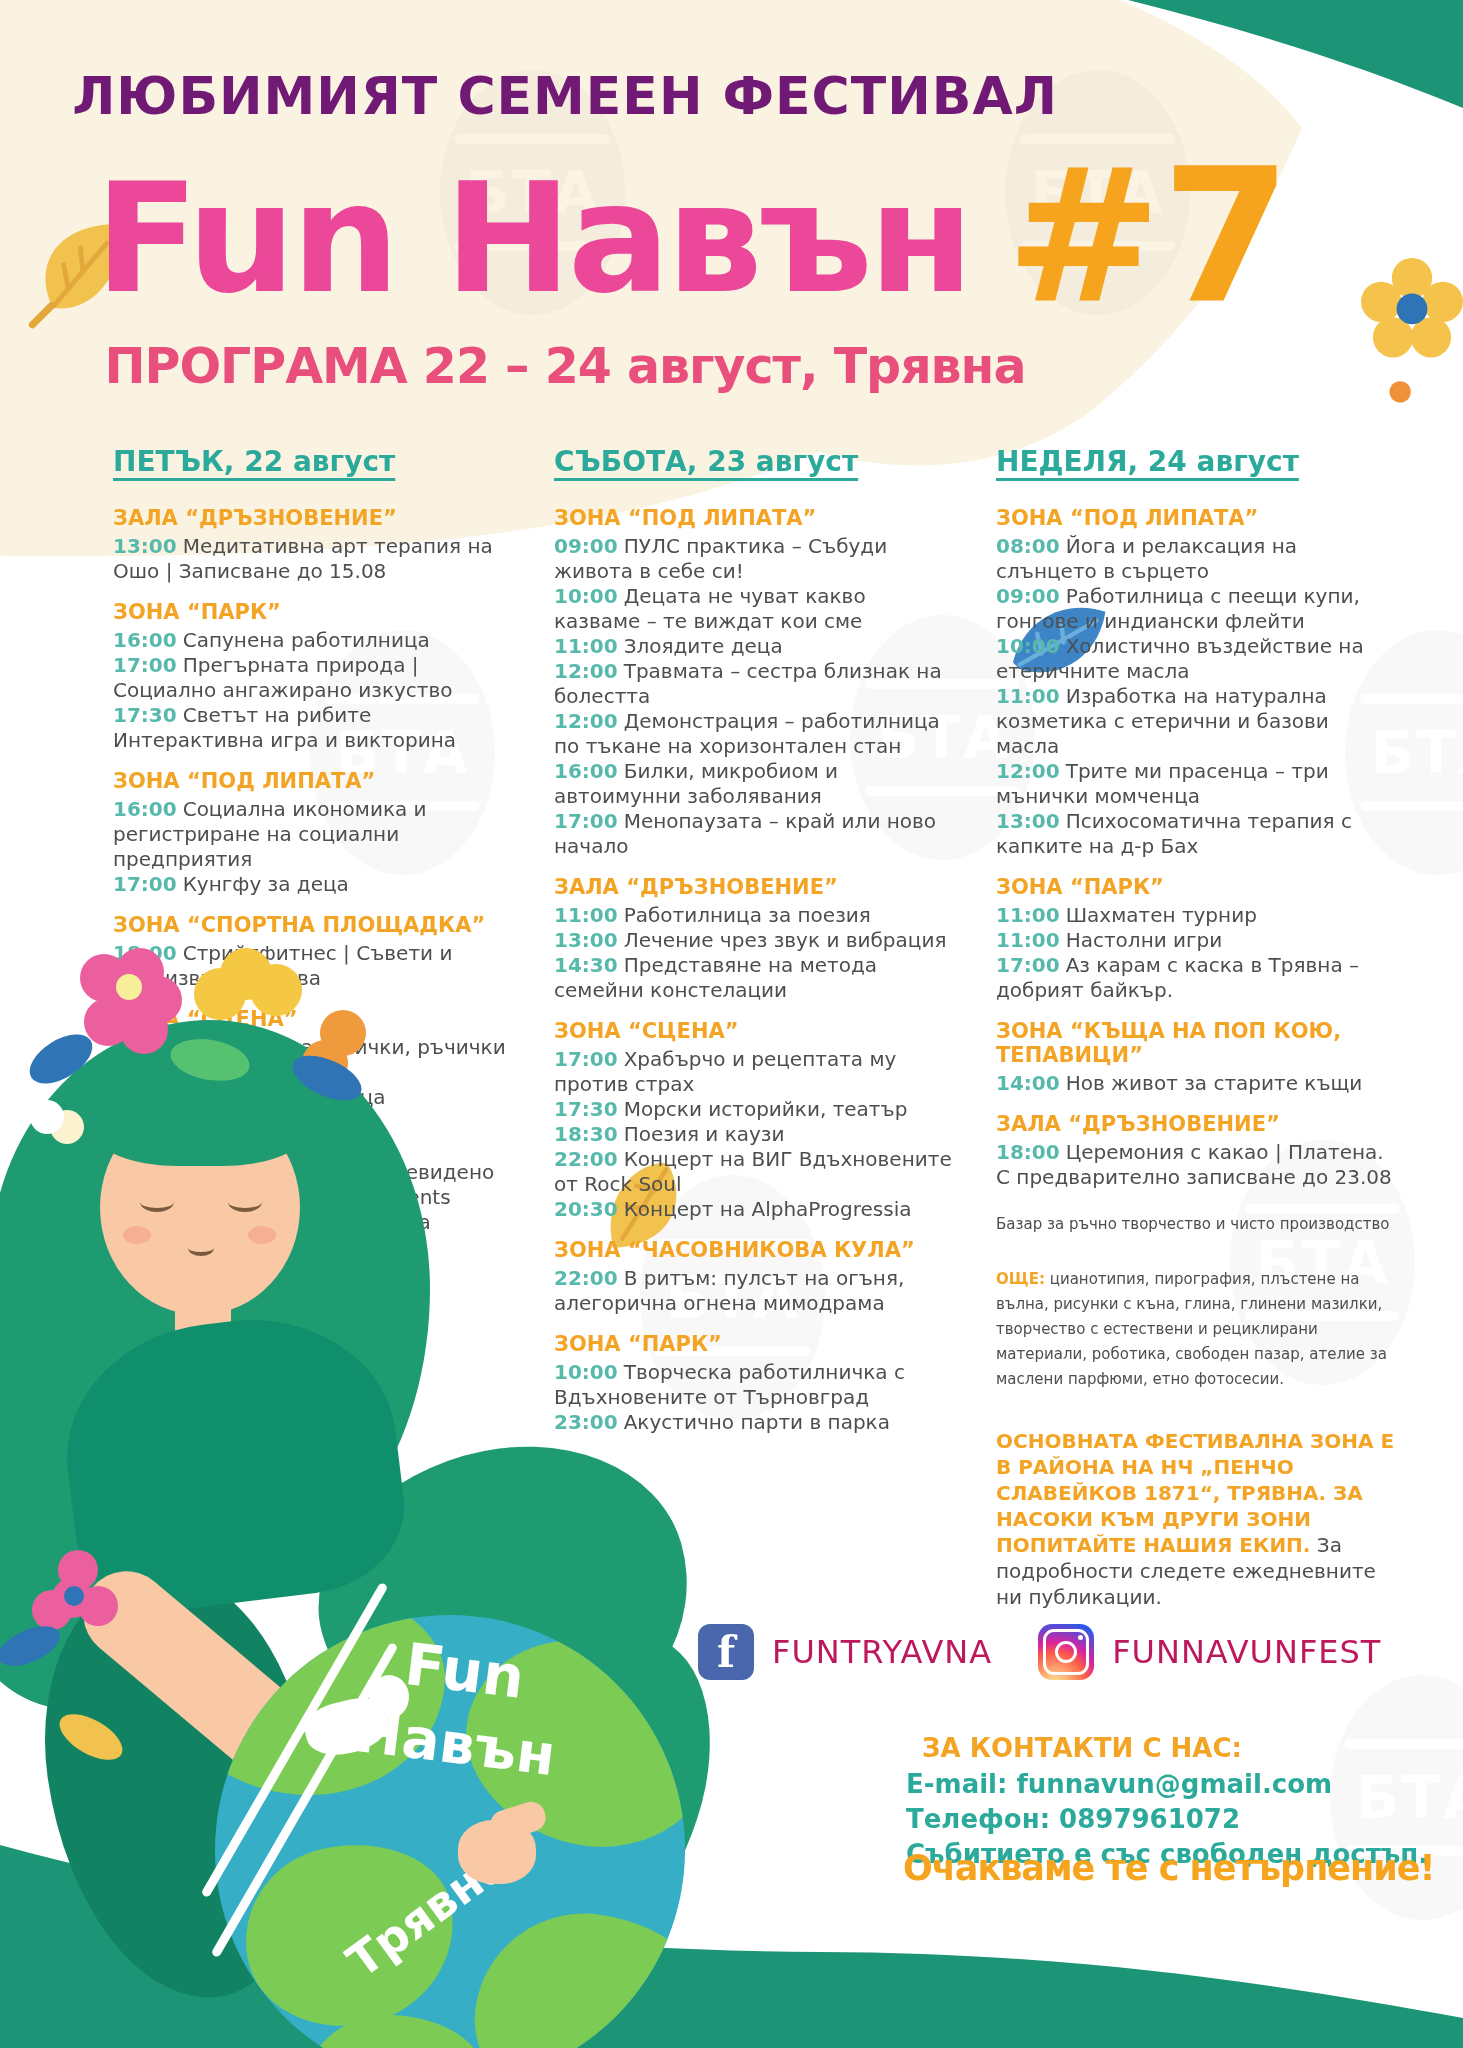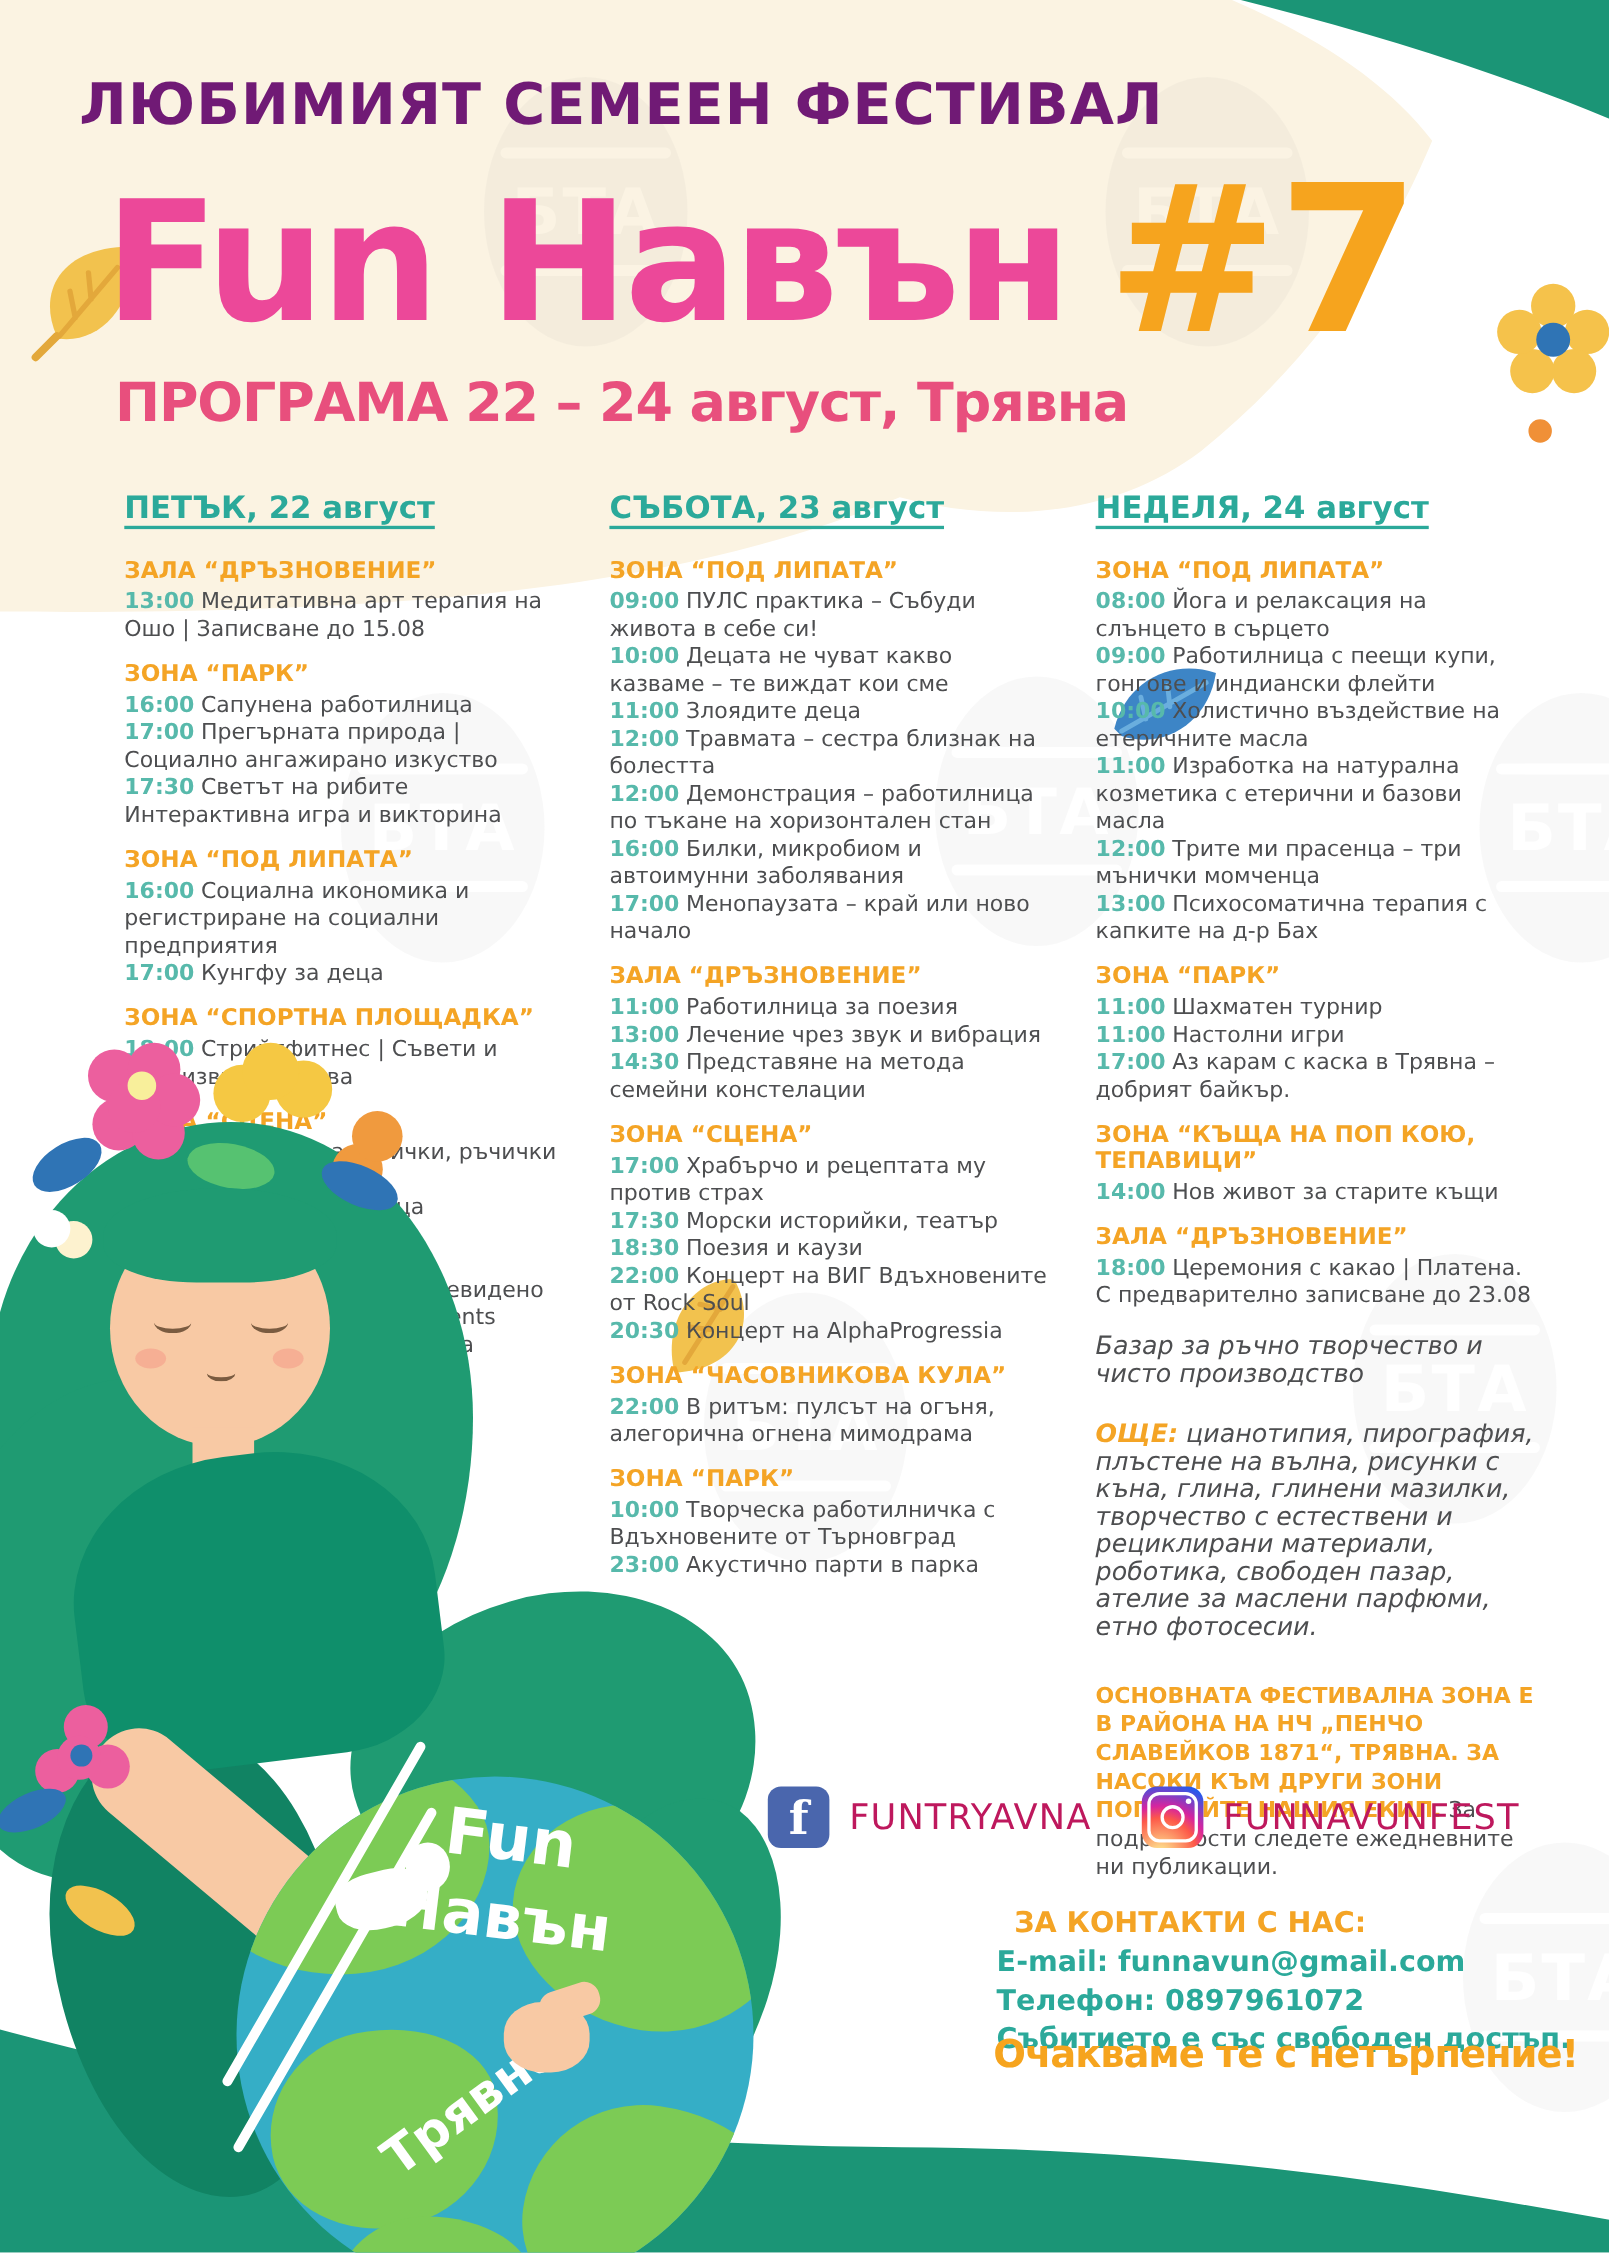--- a/index.html
+++ b/index.html
@@ -24,21 +24,21 @@
   .col{position:absolute;top:445px;width:402px;z-index:3;}
   .col1{left:113px;} .col2{left:554px;} .col3{left:996px;}
   .day-head{display:inline-block;color:#2ba99a;font-size:28px;font-weight:bold;
             text-decoration:underline;text-decoration-thickness:3px;text-underline-offset:7px;
             margin-bottom:12px;}
   .zone{margin-top:16px;}
   .zone-title{margin:0 0 4px 0;color:#f4a425;font-size:21px;font-weight:bold;letter-spacing:0;}
   .event{margin:0;font-size:20px;line-height:25px;color:#4d4e50;}
   .event .time{color:#57b9ab;font-weight:bold;margin-right:6px;}
   .notes{margin-top:22px;}
-  .note{font-size:23px;line-height:25px;color:#4d4e50;margin:0 0 0 0;font-style:italic;}
+  .note{font-size:15px;line-height:25px;color:#4d4e50;margin:0 0 0 0;}
   .note + .note{margin-top:30px;}
   .note-label{color:#f4a425;font-weight:bold;}
   .note-orange{margin-top:36px;font-size:20px;line-height:26px;color:#f4a425;font-weight:bold;}
   .note-orange .cont{color:#4d4e50;font-weight:normal;}
   
   .social{position:absolute;top:1624px;left:698px;display:flex;align-items:center;gap:18px;z-index:4;}
   .fb-icon{width:56px;height:56px;border-radius:12px;background:#4a66ad;color:#fff;display:flex;
            align-items:center;justify-content:center;font-size:42px;font-weight:bold;font-family:"DejaVu Serif","Liberation Serif",serif;}
   .soc-label{font-size:32px;color:#be185d;letter-spacing:1px;font-weight:500;}
   .ig-wrap{margin-left:28px;}

